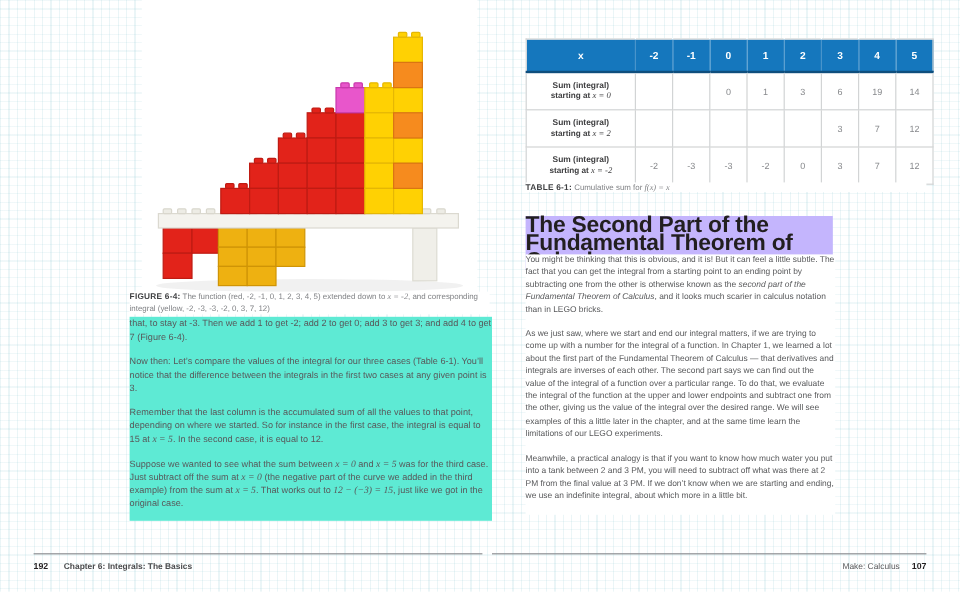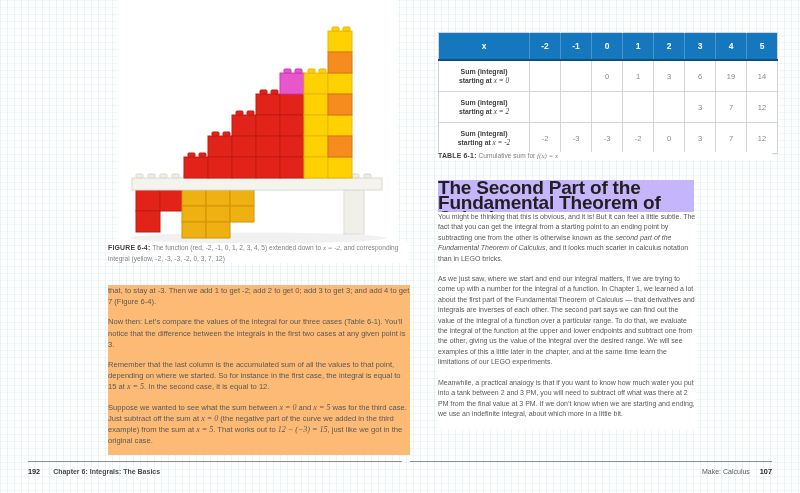--- a/index.html
+++ b/index.html
@@ -19,21 +19,21 @@
   .math{font-family:Liberation Serif, serif;font-style:italic;font-size:1.06em;}
   .em{font-style:italic;}
 
   
   #lego-figure{position:absolute;left:118px;top:0;}
   .fig-caption{
     position:absolute;left:108px;top:243px;width:300px;background:#fff;
     font-size:6.6px;line-height:9.6px;color:#808285;
   }
   .caption-label{font-weight:bold;color:#3e3f41;font-size:6.9px;letter-spacing:0.2px;}
-  .left-paras{position:absolute;left:108px;top:285px;width:302px;background:#fdba74;}
+  .left-paras{position:absolute;left:108px;top:264px;width:302px;background:#5eead4;}
   .left-paras p{margin:0 0 9px 0;font-size:7.6px;line-height:11.2px;color:#58595b;}
 
   
   .data-table{
     position:absolute;left:33px;top:32px;border-collapse:collapse;background:#fff;
     border:1px solid #d2d4d5;
   }
   .data-table th{
     background:#1577bd;color:#ffffff;font-size:8.5px;font-weight:bold;
     height:26px;width:30px;padding:0;text-align:center;

